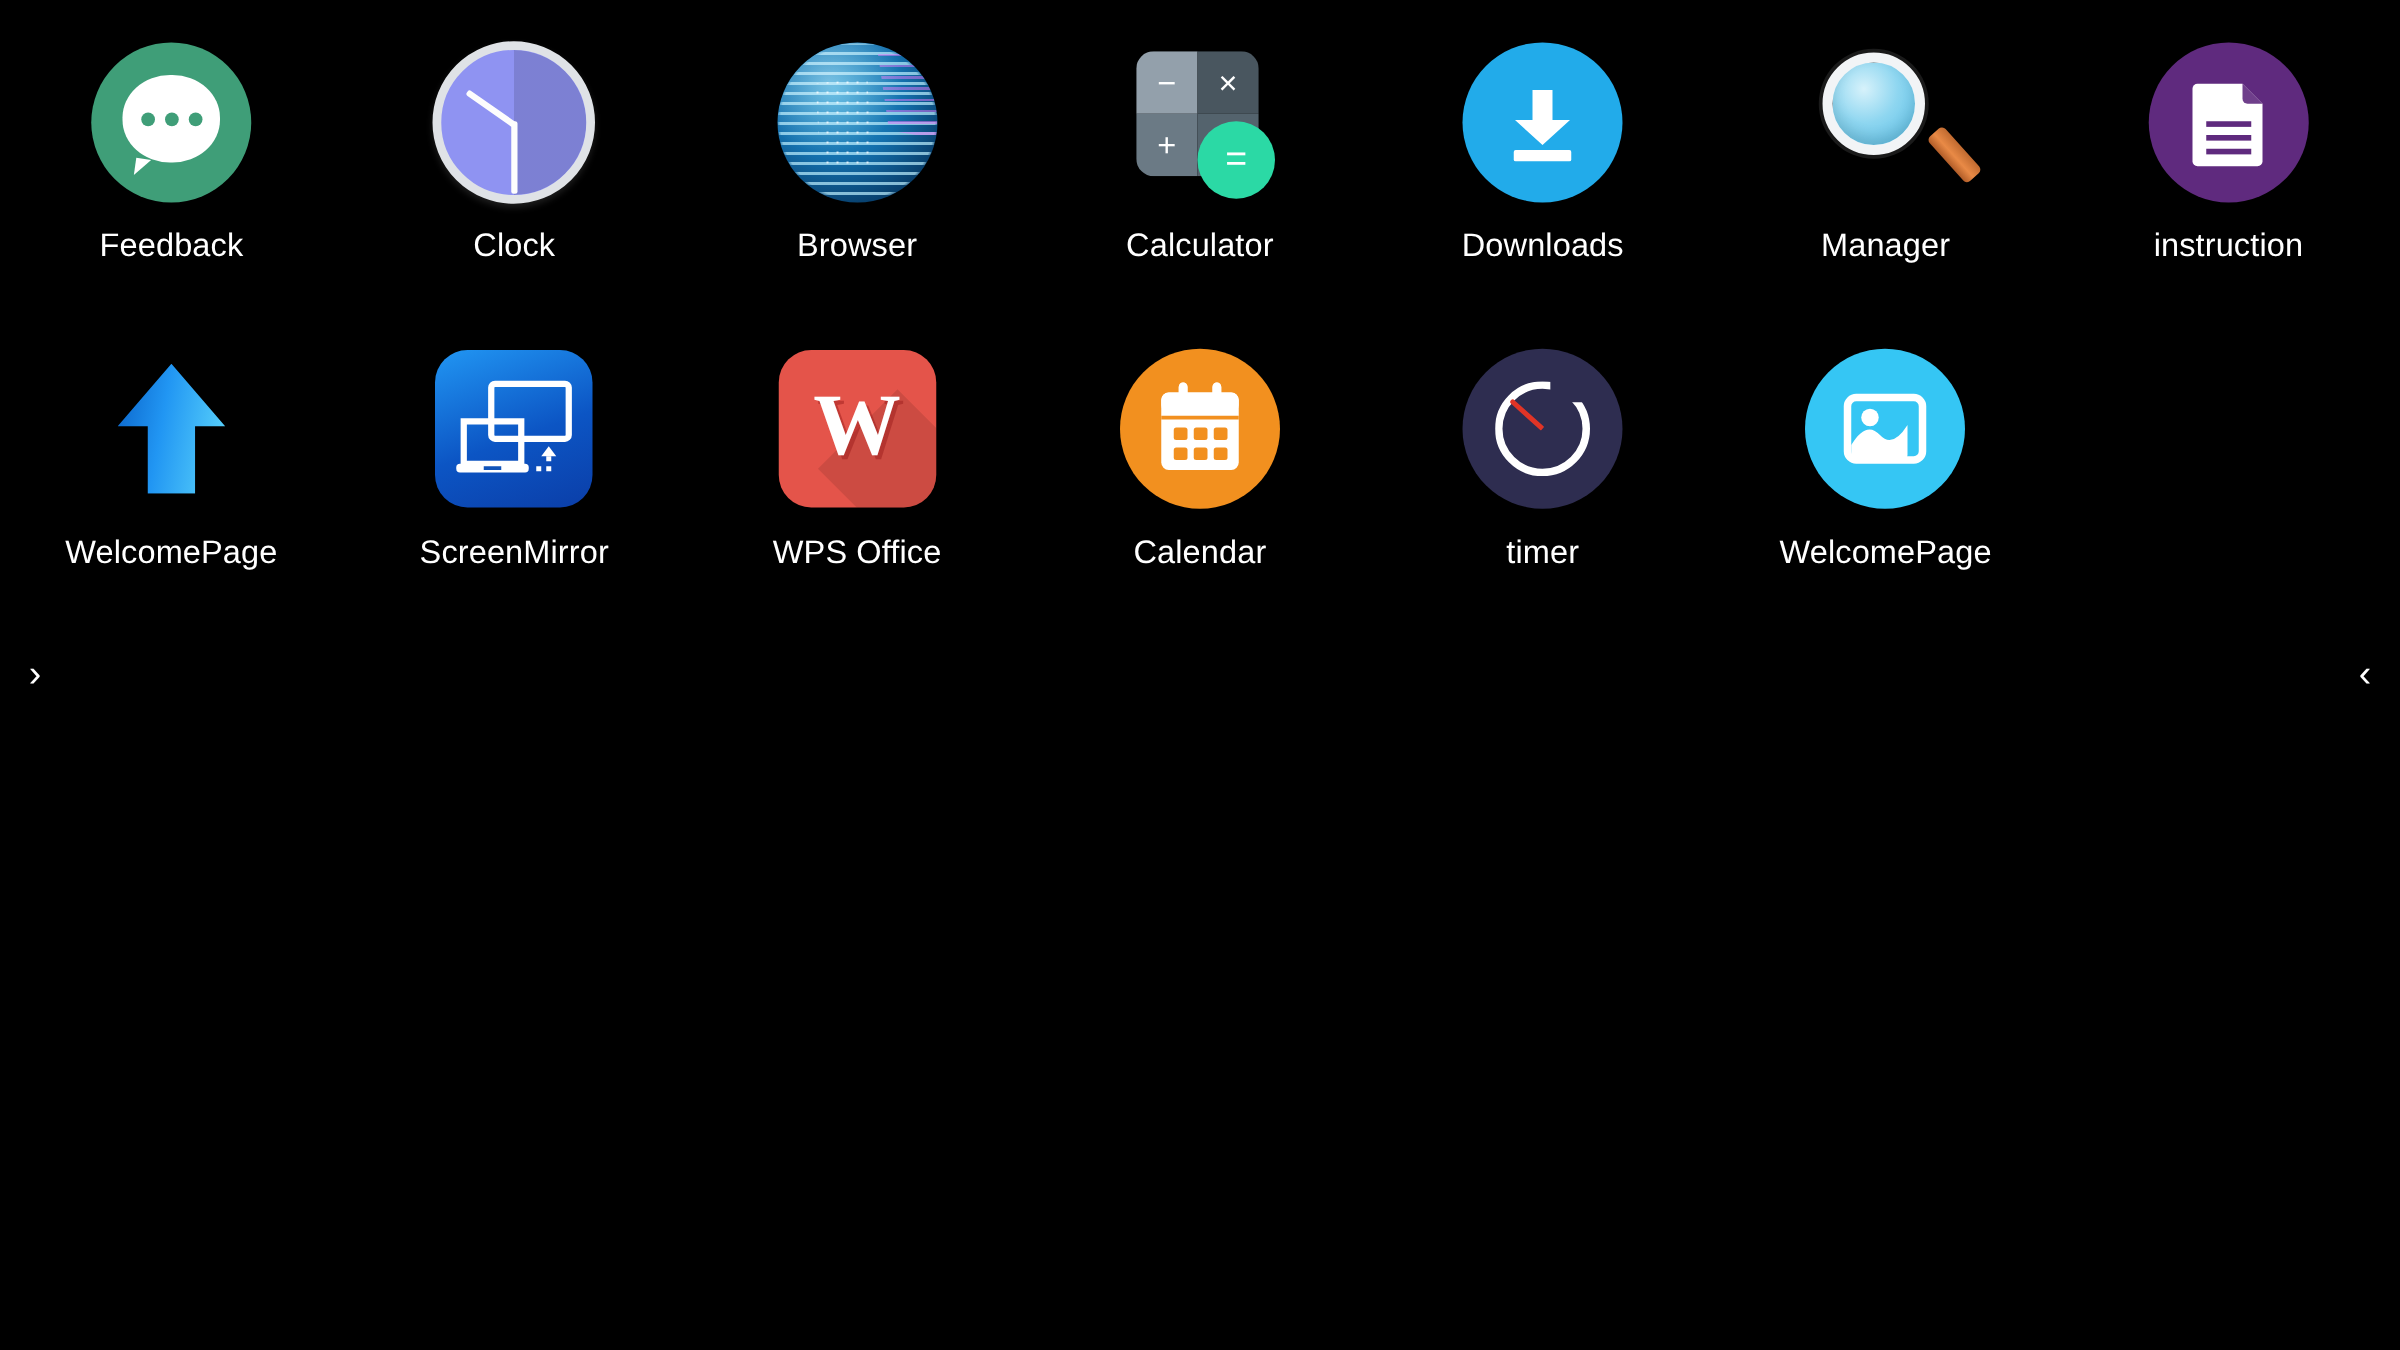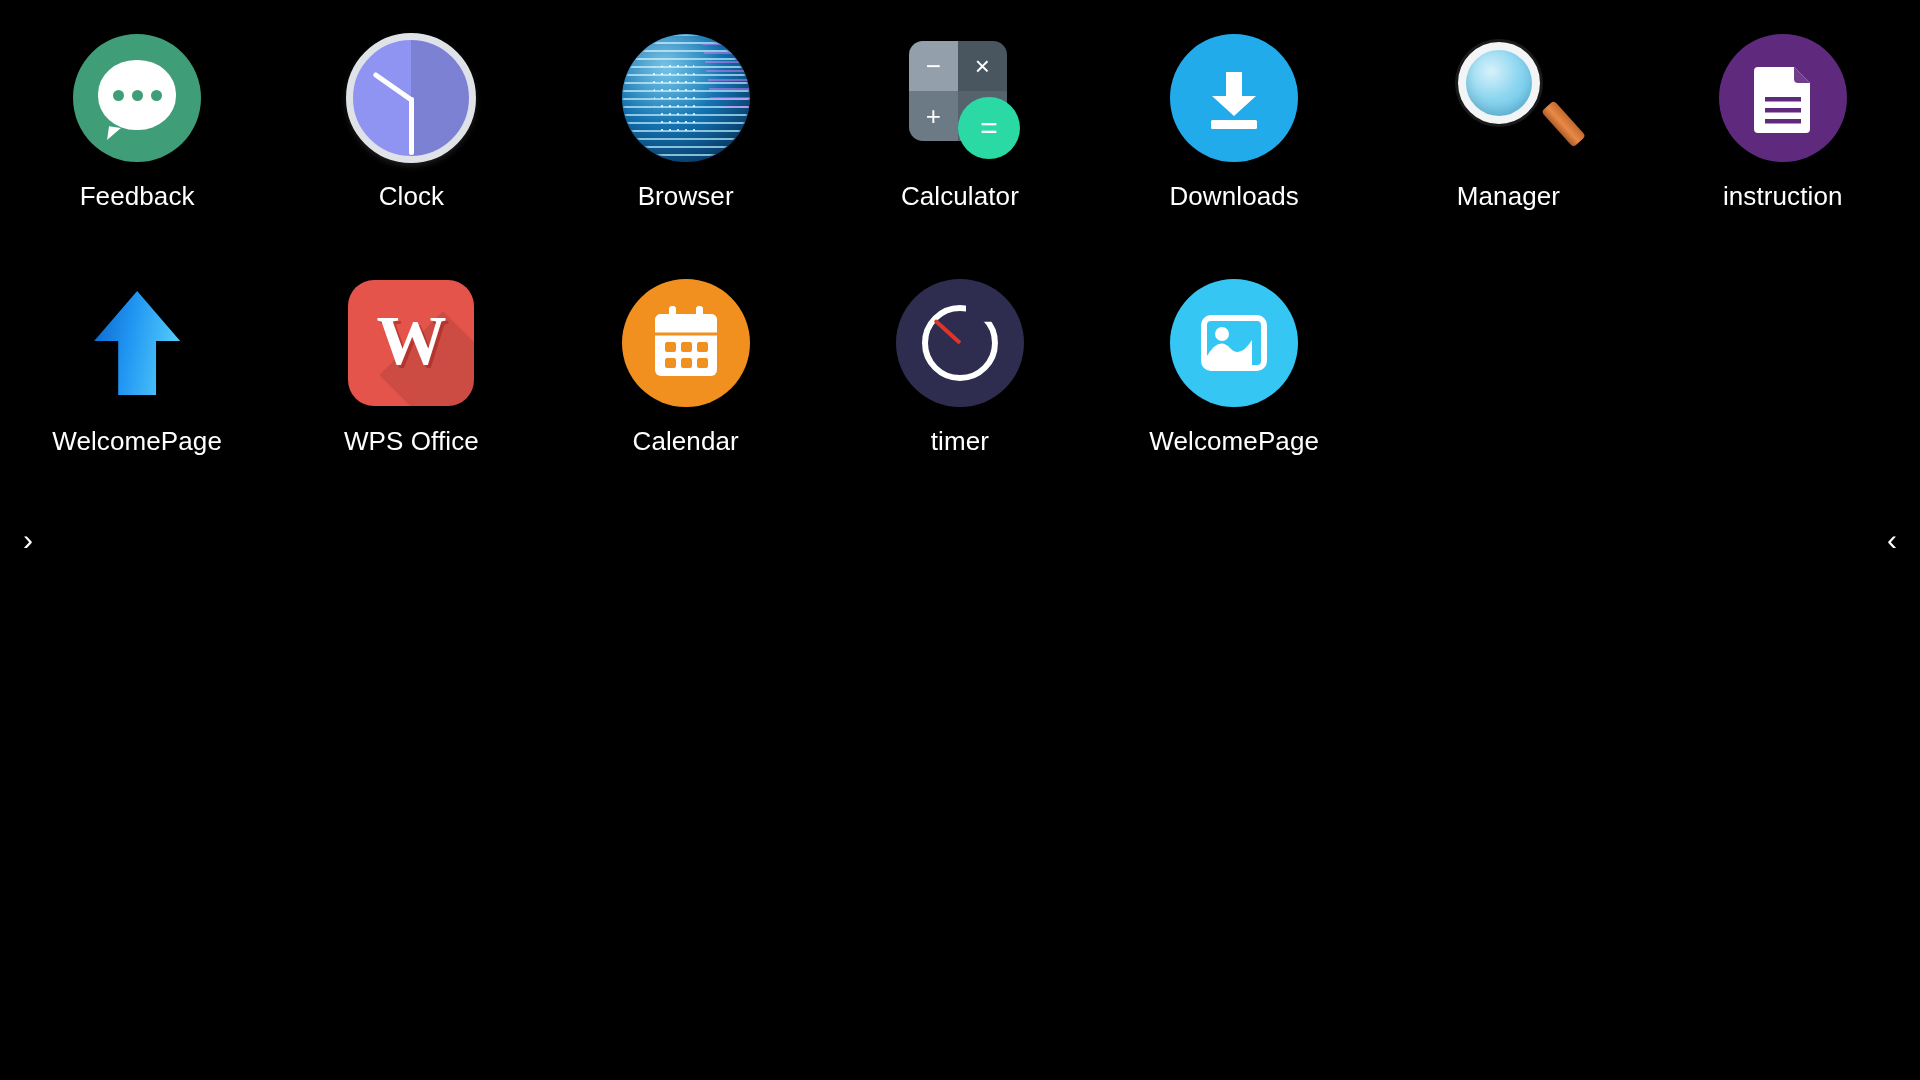--- a/index.html
+++ b/index.html
@@ -383,20 +383,37 @@
 
     <div class="app">
       <div class="icon-wrap">
         <div class="ic-update">
           <div class="up-arrow"></div>
         </div>
       </div>
       <div class="app-label">WelcomePage</div>
     </div>
 
+    <div class="app">
+      <div class="icon-wrap">
+        <div class="rsquare ic-mirror">
+          <div class="mirror-art">
+            <svg width="96" height="84" viewBox="0 0 96 84">
+              <rect x="30" y="6" width="62" height="44" rx="3" fill="none" stroke="#ffffff" stroke-width="5"></rect>
+              <path d="M8 36 h46 v34 h-46 z" fill="none" stroke="#ffffff" stroke-width="5"></path>
+              <rect x="2" y="70" width="58" height="7" rx="3" fill="#ffffff"></rect>
+              <rect x="24" y="72" width="14" height="3" fill="#1053b9"></rect>
+              <path d="M66 74 h10 v-12" fill="none" stroke="#ffffff" stroke-width="4" stroke-dasharray="4 4"></path>
+              <path d="M76 56 l6 8 h-12 z" fill="#ffffff"></path>
+            </svg>
+          </div>
+        </div>
+      </div>
+      <div class="app-label">ScreenMirror</div>
+    </div>
 
 
     <div class="app">
       <div class="icon-wrap">
         <div class="rsquare ic-wps">
           <div class="wps-shadow"></div>
           <div class="wps-w">W</div>
         </div>
       </div>
       <div class="app-label">WPS Office</div>

